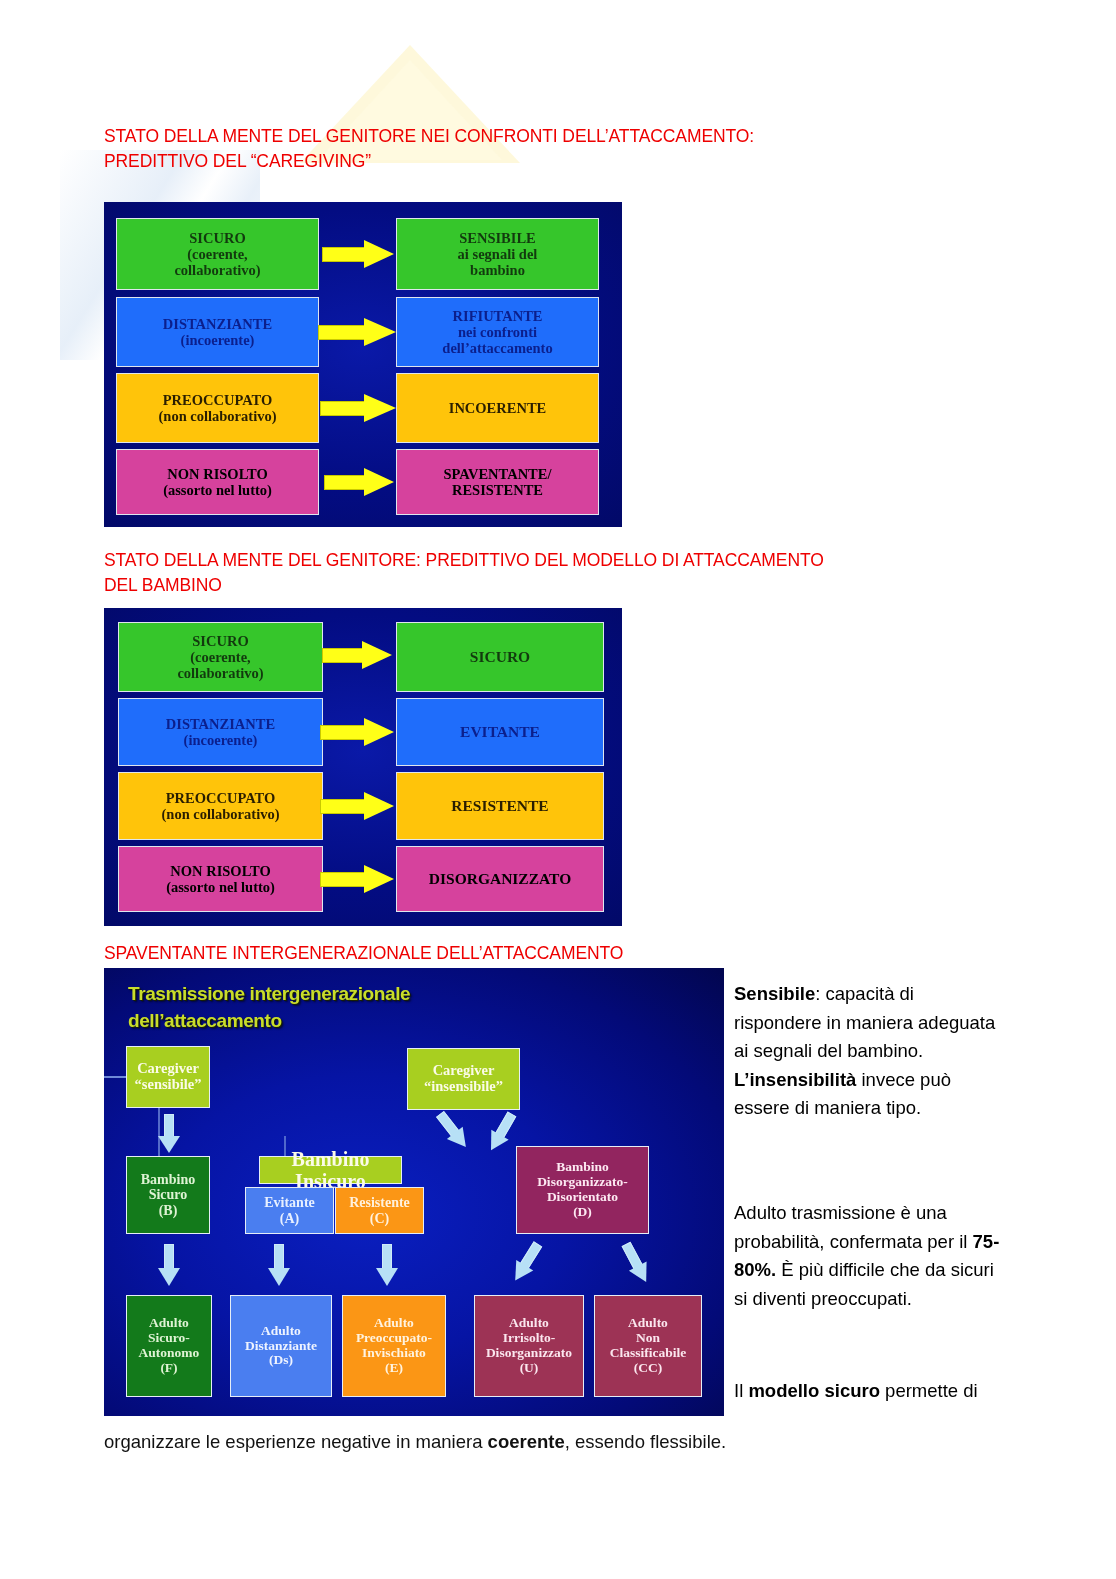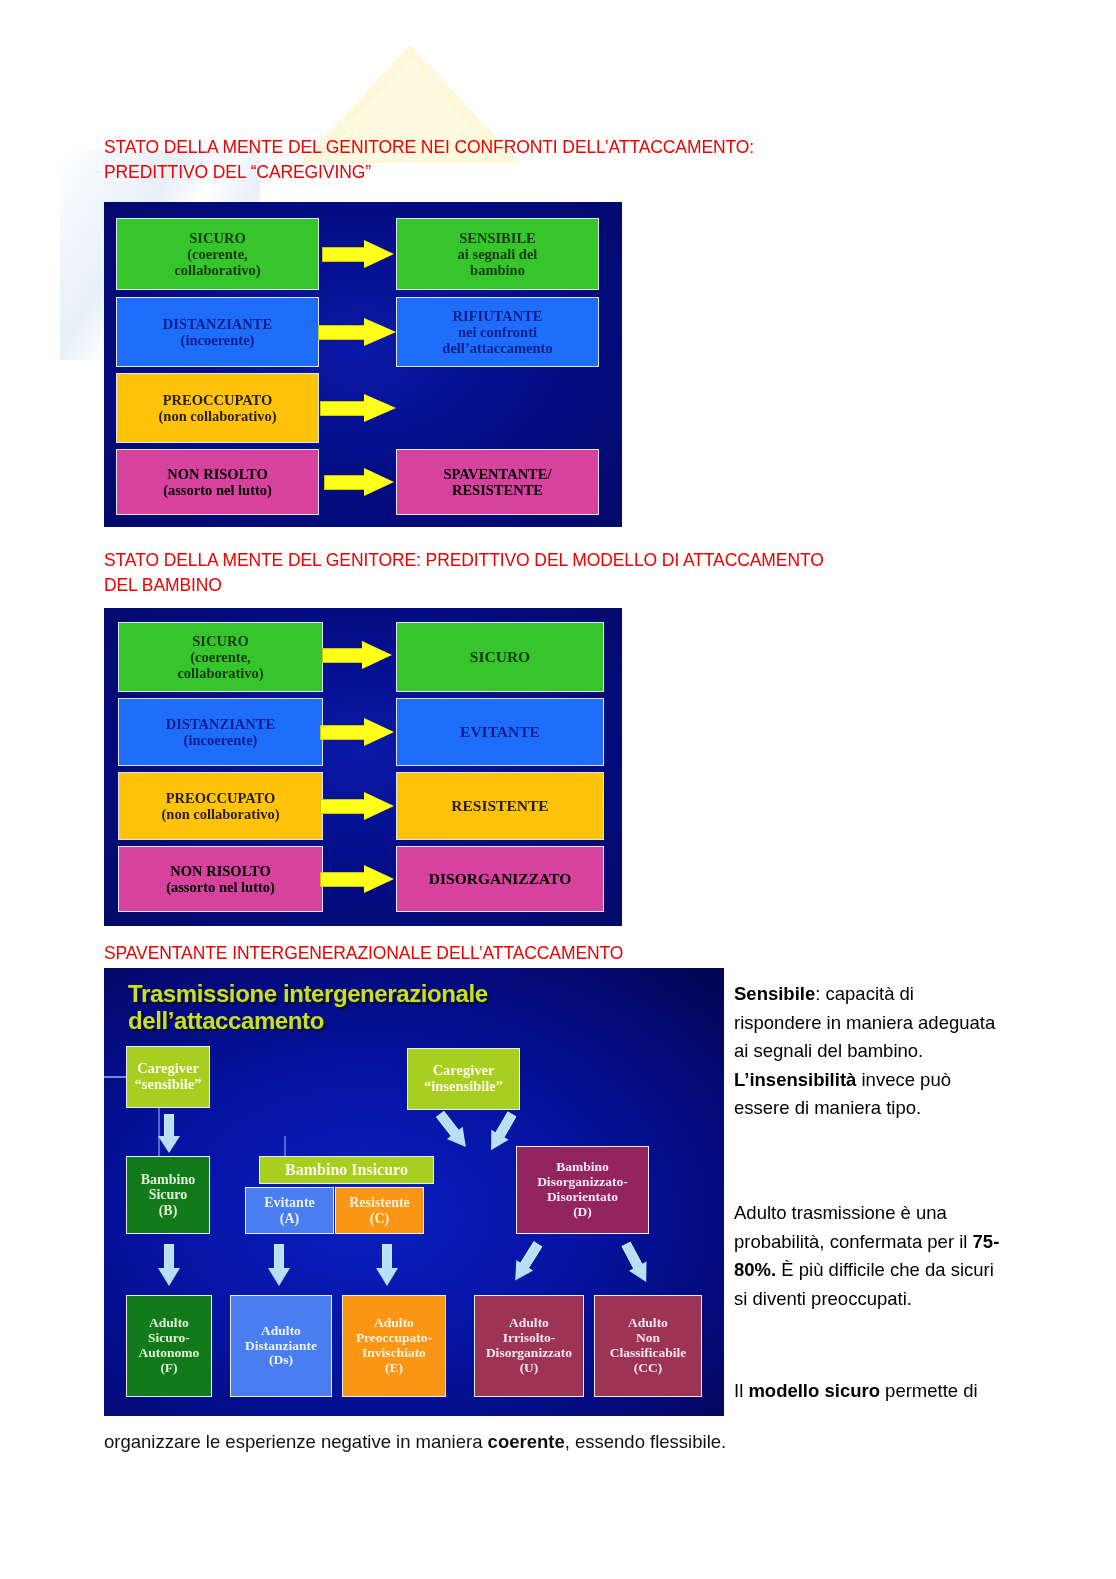--- a/index.html
+++ b/index.html
@@ -68,21 +68,21 @@
   .c-pink {background:#d6429d;color:#000000;}
 
   
   .arrow{position:absolute;}
   .arrow .shaft{position:absolute;background:#ffff17;border:1px solid #c9c900;box-sizing:border-box;}
   .arrow .head{position:absolute;width:0;height:0;border-style:solid;}
 
   
   .s3title{
     position:absolute;left:24px;top:12px;width:520px;color:#c9dd2b;
-    font-family:"Liberation Sans", sans-serif;font-weight:bold;font-size:24px;
+    font-family:"Liberation Sans", sans-serif;font-weight:bold;font-size:19px;
     line-height:27px;letter-spacing:-.4px;
     text-shadow:1px 1px 0 #1a2200,2px 2px 2px rgba(0,0,0,.6);
   }
   .b3{
     position:absolute;box-sizing:border-box;border:1.5px solid #e6eef7;
     display:flex;flex-direction:column;align-items:center;justify-content:center;
     font-family:"Liberation Serif", serif;font-weight:bold;text-align:center;
     line-height:1.1;
   }
   .g-lime {background:#a8cf20;color:#fbfbe8;}
@@ -117,21 +117,21 @@
 </head>
 <body>
 
 <div class="wm wm-band"></div>
 <div class="wm wm-tri"></div>
 <div class="wm wm-tri2"></div>
 <div class="wm wm-txt"></div>
 <div class="wm wm-txt2"></div>
 <div class="wm wm-txt3"></div>
 
-<div class="heading" style="left:104px;top:135px;width:880px;">STATO DELLA MENTE DEL GENITORE NEI CONFRONTI DELL’ATTACCAMENTO:
+<div class="heading" style="left:104px;top:124px;width:880px;">STATO DELLA MENTE DEL GENITORE NEI CONFRONTI DELL’ATTACCAMENTO:
 PREDITTIVO DEL “CAREGIVING”</div>
 
 <div class="slide s1">
 
   <div class="box c-green" style="left:12px;top:16px;width:203px;height:72px;font-size:14.5px;">
     <span>SICURO</span>
     <span>(coerente,</span>
     <span>collaborativo)</span>
   </div>
   <div class="box c-green" style="left:292px;top:16px;width:203px;height:72px;font-size:14.5px;">
@@ -155,20 +155,23 @@
   </div>
   <div class="arrow" style="left:214px;top:116px;width:78px;height:28px;">
     <div class="shaft" style="left:0;top:7px;width:48px;height:15px;"></div>
     <div class="head" style="left:46px;top:0;border-width:14px 0 14px 32px;border-color:transparent transparent transparent #ffff17;"></div>
   </div>
 
   <div class="box c-amber" style="left:12px;top:171px;width:203px;height:70px;font-size:14.5px;">
     <span>PREOCCUPATO</span>
     <span>(non collaborativo)</span>
   </div>
+  <div class="box c-amber" style="left:292px;top:171px;width:203px;height:70px;font-size:14.5px;">
+    <span>INCOERENTE</span>
+  </div>
   <div class="arrow" style="left:216px;top:192px;width:76px;height:28px;">
     <div class="shaft" style="left:0;top:7px;width:46px;height:15px;"></div>
     <div class="head" style="left:44px;top:0;border-width:14px 0 14px 32px;border-color:transparent transparent transparent #ffff17;"></div>
   </div>
 
   <div class="box c-pink" style="left:12px;top:247px;width:203px;height:66px;font-size:14.5px;">
     <span>NON RISOLTO</span>
     <span>(assorto nel lutto)</span>
   </div>
   <div class="box c-pink" style="left:292px;top:247px;width:203px;height:66px;font-size:14.5px;">
@@ -271,21 +274,21 @@
     <div style="position:absolute;left:5px;top:0;width:10px;height:26px;background:#b7e0f6;border:1px solid #cfeaf8;box-sizing:border-box;"></div>
     <div style="position:absolute;left:0;top:24px;width:0;height:0;border-style:solid;border-width:18px 10px 0 10px;border-color:#b7e0f6 transparent transparent transparent;"></div>
   </div>
 
   <div class="b3 g-dgreen" style="left:22px;top:188px;width:84px;height:78px;font-size:14px;">
     <span>Bambino</span>
     <span>Sicuro</span>
     <span>(B)</span>
   </div>
 
-  <div class="b3 g-lime" style="left:155px;top:188px;width:175px;height:28px;font-size:16px;">
+  <div class="b3 g-lime" style="left:155px;top:188px;width:143px;height:28px;font-size:20px;">
     <span>Bambino  Insicuro</span>
   </div>
   <div class="b3 g-mblue" style="left:141px;top:219px;width:89px;height:47px;font-size:14px;">
     <span>Evitante</span>
     <span>(A)</span>
   </div>
   <div class="b3 g-mor" style="left:231px;top:219px;width:89px;height:47px;font-size:14px;">
     <span>Resistente</span>
     <span>(C)</span>
   </div>

